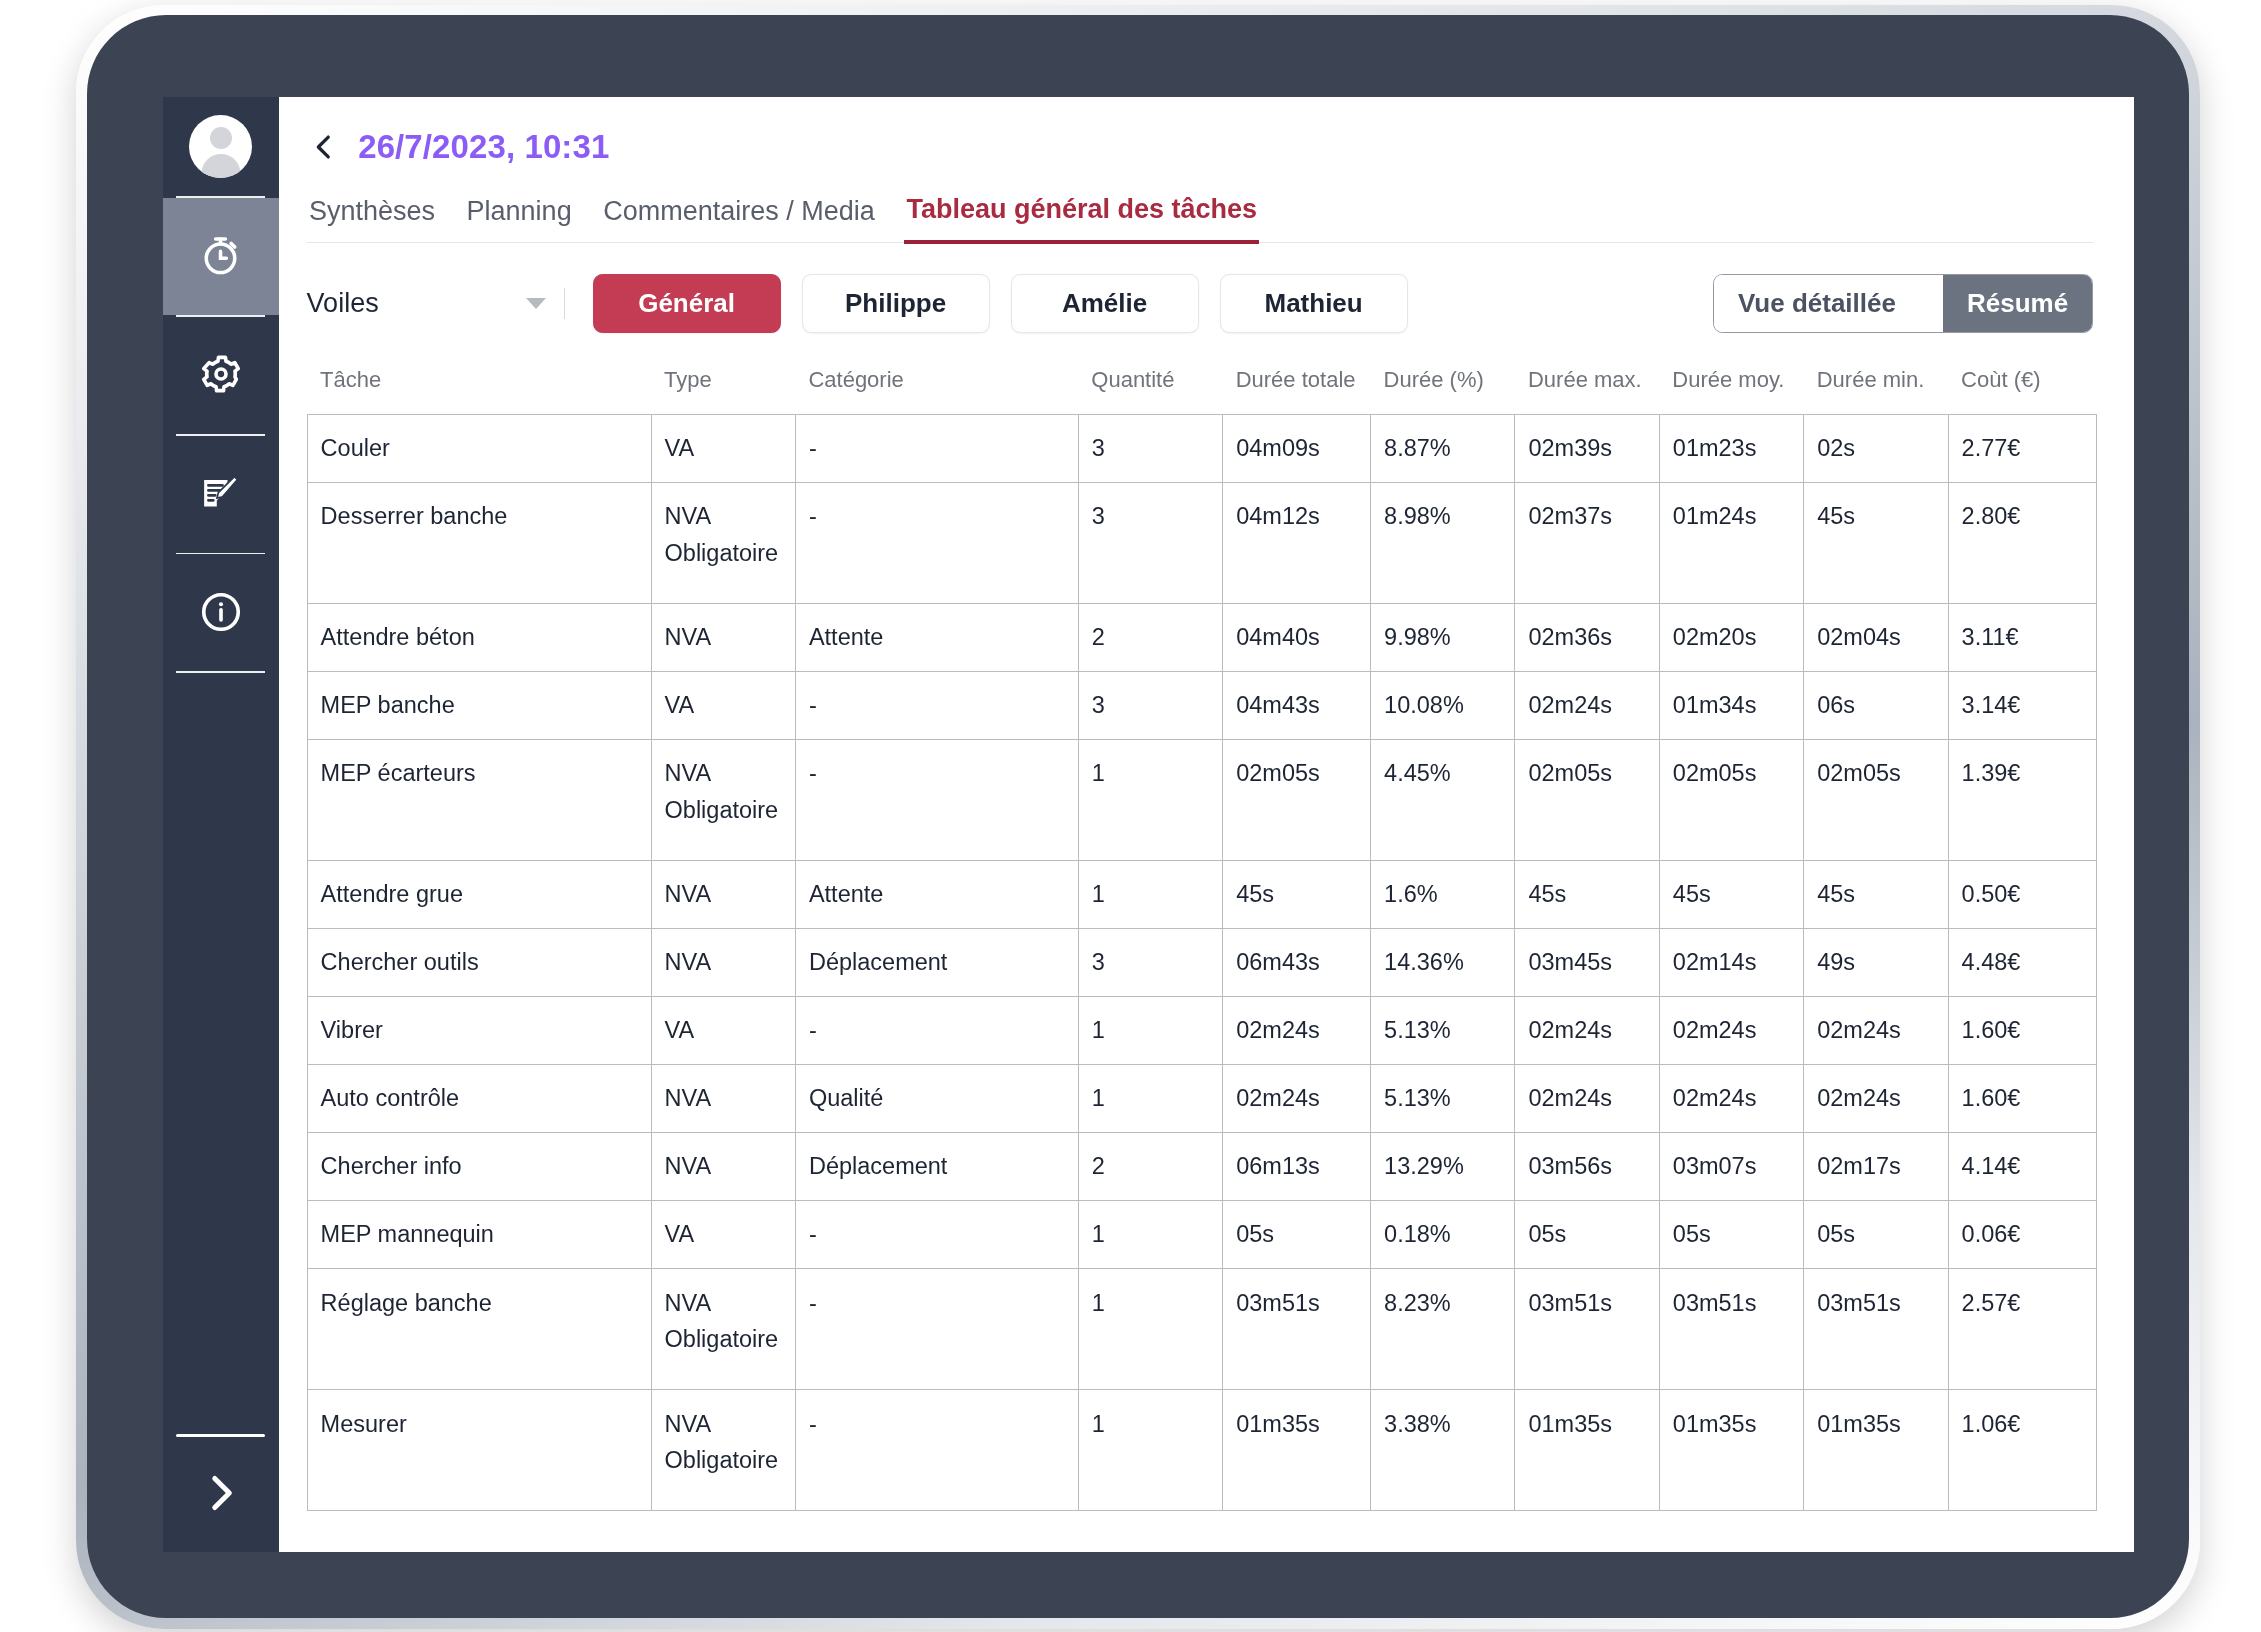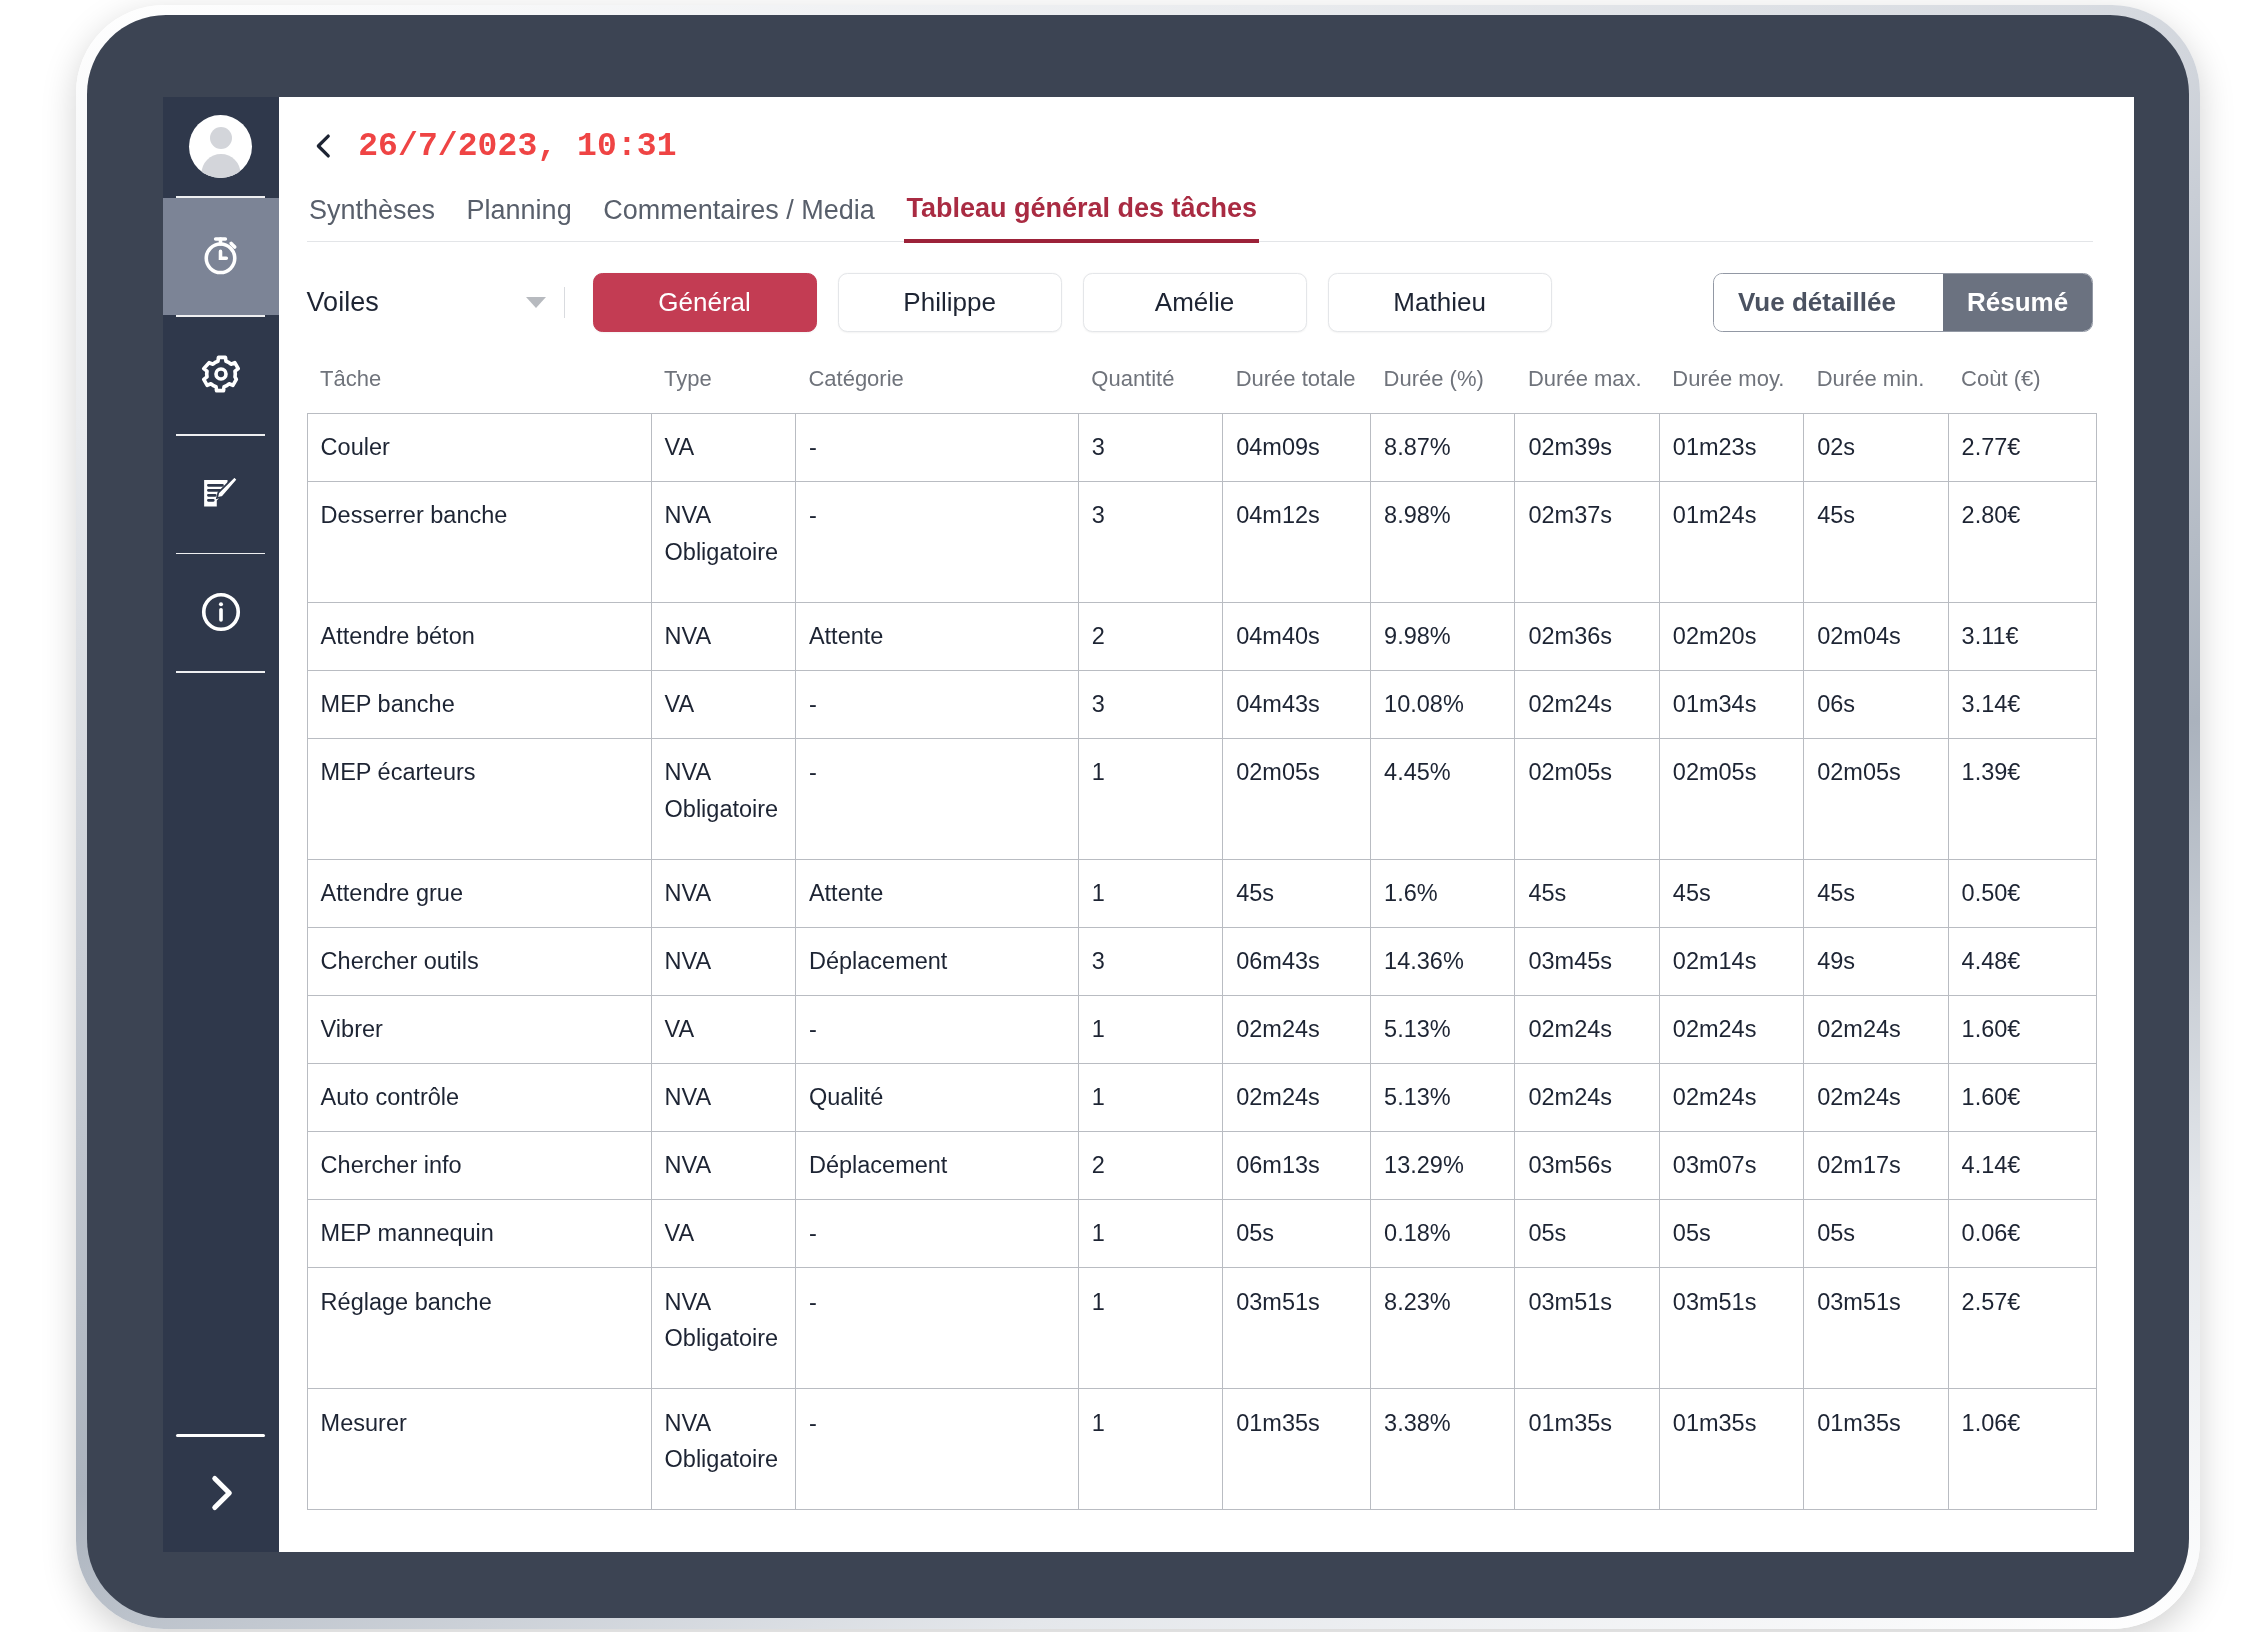--- a/index.html
+++ b/index.html
@@ -89,21 +89,21 @@
   #main {
     flex: 1 1 auto;
     background: #ffffff;
     padding: 30.5px 41px 0 28px;
     overflow: hidden;
   }
 
   #titlebar { display:flex; align-items:center; gap: 17.6px; margin-bottom: 28px; }
   #back-icon { color:#1d2433; line-height:0; cursor:pointer; }
   #page-title {
-    font-size: 33px; font-weight: 700; color:#ef4444; letter-spacing:0.1px;font-family:Liberation Mono, monospace;
+    font-size: 33px; font-weight: 700; color:#8b5cf6; letter-spacing:0.1px;
   }
 
   
   #tabs {
     display:flex; align-items:flex-end; gap: 27px;
     border-bottom: 1.8px solid #e3e5e8;
     padding-bottom: 0;
   }
   .tab {
     font-size: 27px; color:#585f6b; padding: 0 2.3px 15.3px 2.3px;
@@ -127,29 +127,30 @@
     cursor:pointer;
   }
   #select-value { font-size: 27px; color:#1d2433; }
   #select-caret {
     width:0;height:0;border-left:10px solid transparent;border-right:10px solid transparent;
     border-top:11px solid #b7babf;
   }
   .pill {
     font-size: 26px;
     padding: 13px 0;
-    width: 224px;
+    width: 188px;
     text-align:center;
     border-radius: 9.4px;
     border: 1.2px solid #e4e6e9;
     background:#ffffff;
     color:#1d2433;
     margin-right: 21px;
     box-shadow: 0 0.6px 1.8px rgba(0,0,0,.05);
     cursor:pointer;
+    font-weight:bold;
   }
   .pill.active {
     background:#c33c53; border-color:#c33c53; color:#ffffff;
   }
   #segmented {
     margin-left:auto; display:flex; border:1.2px solid #9298a4;
     border-radius: 9.4px; overflow:hidden;font-weight:bold;
   }
   .seg {
     font-size: 26px; padding: 13px 23.5px; cursor:pointer;

